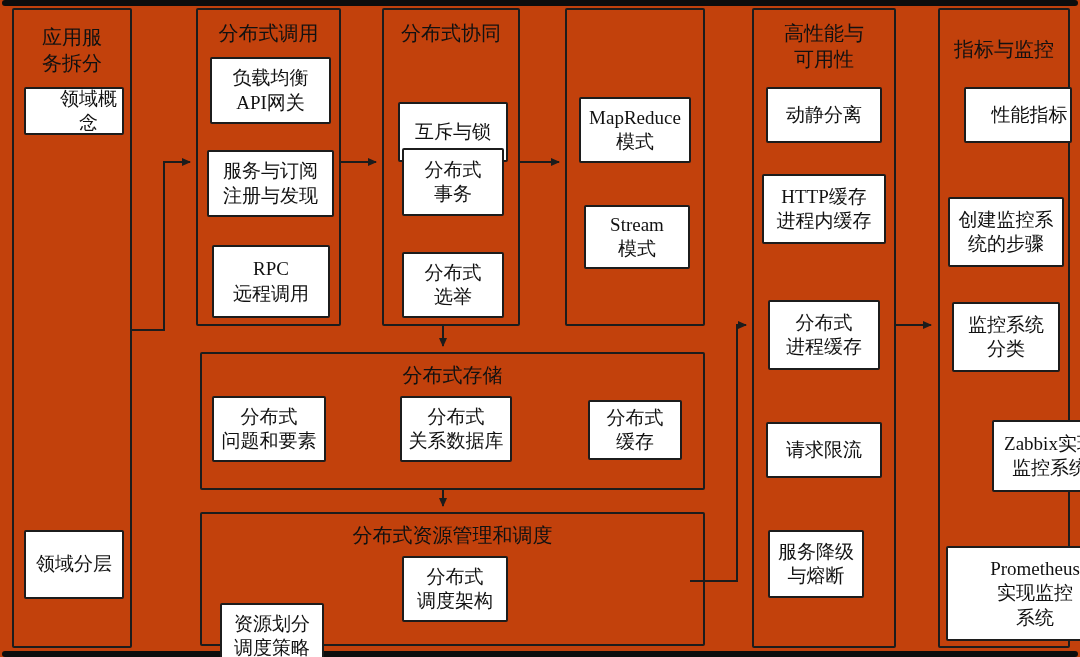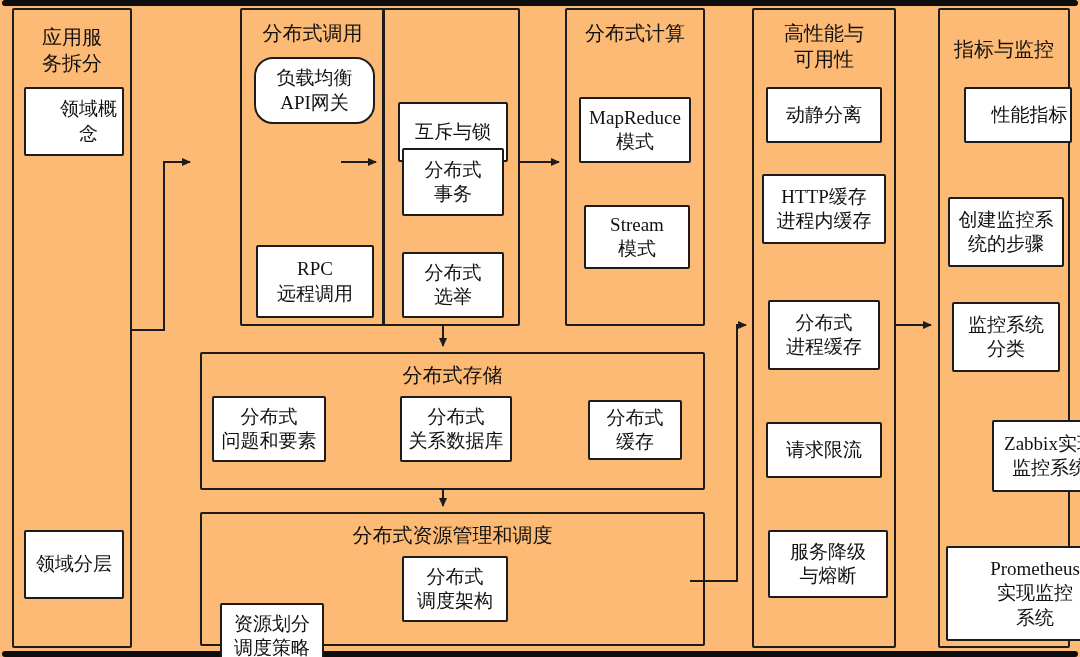--- a/index.html
+++ b/index.html
@@ -3,21 +3,21 @@
 <meta charset="utf-8">
 <style>
   * { margin: 0; padding: 0; box-sizing: border-box; }
   html, body { background: #ffffff; }
   body {
     font-family: "Liberation Serif", "DejaVu Serif", serif;
     width: 1080px; height: 657px; overflow: hidden;
   }
   .page {
     position: relative; width: 1080px; height: 657px;
-    background: #fdba74; overflow: hidden;
+    background: #c2410c; overflow: hidden;
   }
   .edge-bar {
     position: absolute; left: 2px; width: 1076px; height: 6px;
     background: #0d0d0d; border-radius: 3px;
   }
   .edge-bar.top { top: 0; }
   .edge-bar.bottom { bottom: 0; }
   .connectors { position: absolute; left: 0; top: 0; }
   .group {
     position: absolute; border: 2px solid #1c1c1c;
@@ -54,42 +54,44 @@
     <path d="M520,162 L559,162" fill="none" stroke="#1c1c1c" stroke-width="2" marker-end="url(#arrow)"></path>
     <path d="M443,326 L443,346" fill="none" stroke="#1c1c1c" stroke-width="2" marker-end="url(#arrow)"></path>
     <path d="M443,490 L443,506" fill="none" stroke="#1c1c1c" stroke-width="2" marker-end="url(#arrow)"></path>
     <path d="M690,581 L737,581 L737,325 L746,325" fill="none" stroke="#1c1c1c" stroke-width="2" marker-end="url(#arrow)"></path>
     <path d="M896,325 L931,325" fill="none" stroke="#1c1c1c" stroke-width="2" marker-end="url(#arrow)"></path>
   </svg>
 
   <section class="group" style="left:12px; top:8px; width:120px; height:640px;">
     <h2 class="group-title" style="top:14px;">应用服
 务拆分</h2>
-    <div class="node" style="left:10px; top:77px; width:100px; height:69px;padding-left:29px;">领域概念</div>
+    <div class="node" style="left:10px; top:77px; width:100px; height:48px;padding-left:29px;">领域概念</div>
     <div class="node" style="left:10px; top:520px; width:100px; height:69px;">领域分层</div>
   </section>
 
-  <section class="group" style="left:196px; top:8px; width:145px; height:318px;margin-left:44px;">
+  <section class="group" style="left:196px; top:8px; width:145px; height:318px;">
     <h2 class="group-title" style="top:10px;">分布式调用</h2>
-    <div class="node" style="left:12px; top:47px; width:121px; height:67px;border-radius:19px;">负载均衡
+    <div class="node" style="left:12px; top:47px; width:121px; height:67px;">负载均衡
 API网关</div>
+    <div class="node" style="left:9px; top:140px; width:127px; height:67px;">服务与订阅
+注册与发现</div>
     <div class="node" style="left:14px; top:235px; width:118px; height:73px;">RPC
 远程调用</div>
   </section>
 
   <section class="group" style="left:382px; top:8px; width:138px; height:318px;">
+    <h2 class="group-title" style="top:10px;">分布式协同</h2>
     <div class="node" style="left:14px; top:50px; width:110px; height:60px;margin-top:42px;">互斥与锁</div>
     <div class="node" style="left:18px; top:138px; width:102px; height:68px;">分布式
 事务</div>
     <div class="node" style="left:18px; top:242px; width:102px; height:66px;">分布式
 选举</div>
   </section>
 
   <section class="group" style="left:565px; top:8px; width:140px; height:318px;">
-    <h2 class="group-title" style="top:10px;">分布式计算</h2>
     <div class="node" style="left:12px; top:87px; width:112px; height:66px;">MapReduce
 模式</div>
     <div class="node" style="left:17px; top:195px; width:106px; height:64px;">Stream
 模式</div>
   </section>
 
   <section class="group" style="left:200px; top:352px; width:505px; height:138px;">
     <h2 class="group-title" style="top:8px;">分布式存储</h2>
     <div class="node" style="left:10px; top:42px; width:114px; height:66px;">分布式
 问题和要素</div>
@@ -109,21 +111,21 @@
 
   <section class="group" style="left:752px; top:8px; width:144px; height:640px;">
     <h2 class="group-title" style="top:10px;">高性能与
 可用性</h2>
     <div class="node" style="left:12px; top:77px; width:116px; height:56px;">动静分离</div>
     <div class="node" style="left:8px; top:164px; width:124px; height:70px;">HTTP缓存
 进程内缓存</div>
     <div class="node" style="left:14px; top:290px; width:112px; height:70px;">分布式
 进程缓存</div>
     <div class="node" style="left:12px; top:412px; width:116px; height:56px;">请求限流</div>
-    <div class="node" style="left:14px; top:520px; width:120px; height:68px;">服务降级
+    <div class="node" style="left:14px; top:520px; width:96px; height:68px;">服务降级
 与熔断</div>
   </section>
 
   <section class="group" style="left:938px; top:8px; width:132px; height:640px;">
     <h2 class="group-title" style="top:26px;">指标与监控</h2>
     <div class="node" style="left:24px; top:77px; width:108px; height:56px;padding-left:23px;">性能指标</div>
     <div class="node" style="left:8px; top:187px; width:116px; height:70px;">创建监控系
 统的步骤</div>
     <div class="node" style="left:12px; top:292px; width:108px; height:70px;">监控系统
 分类</div>

